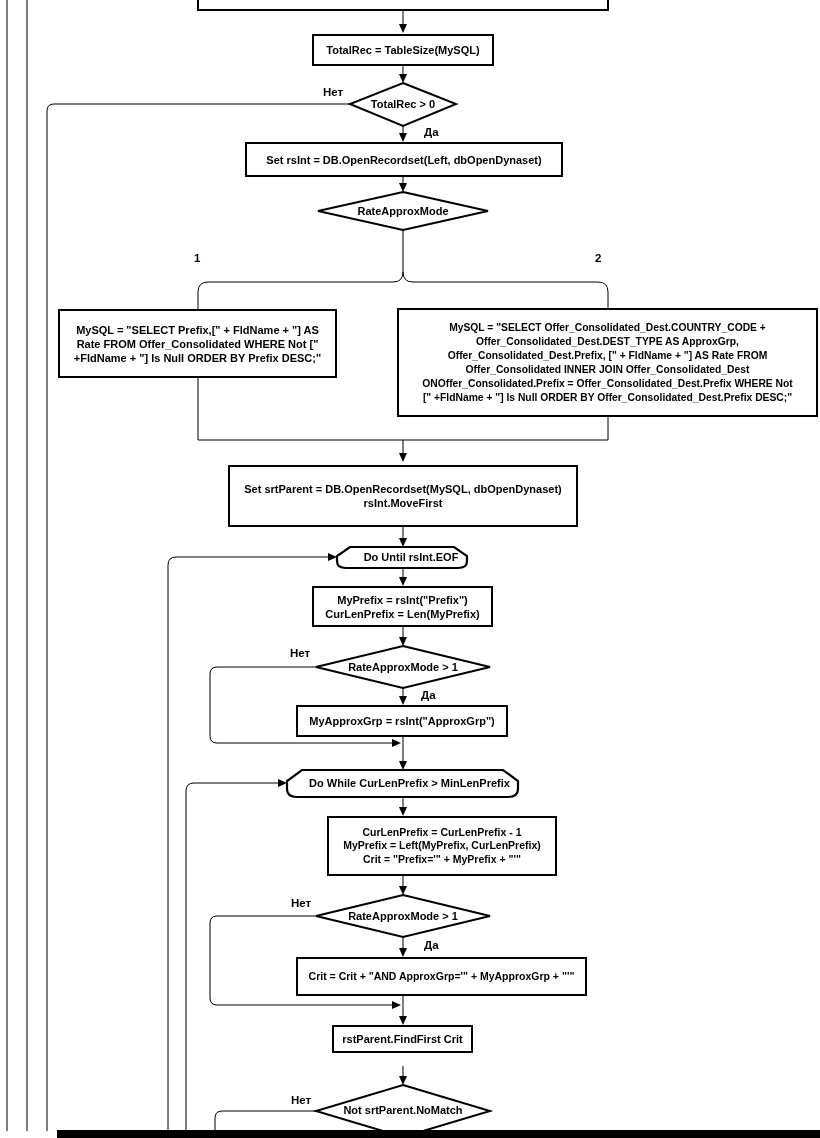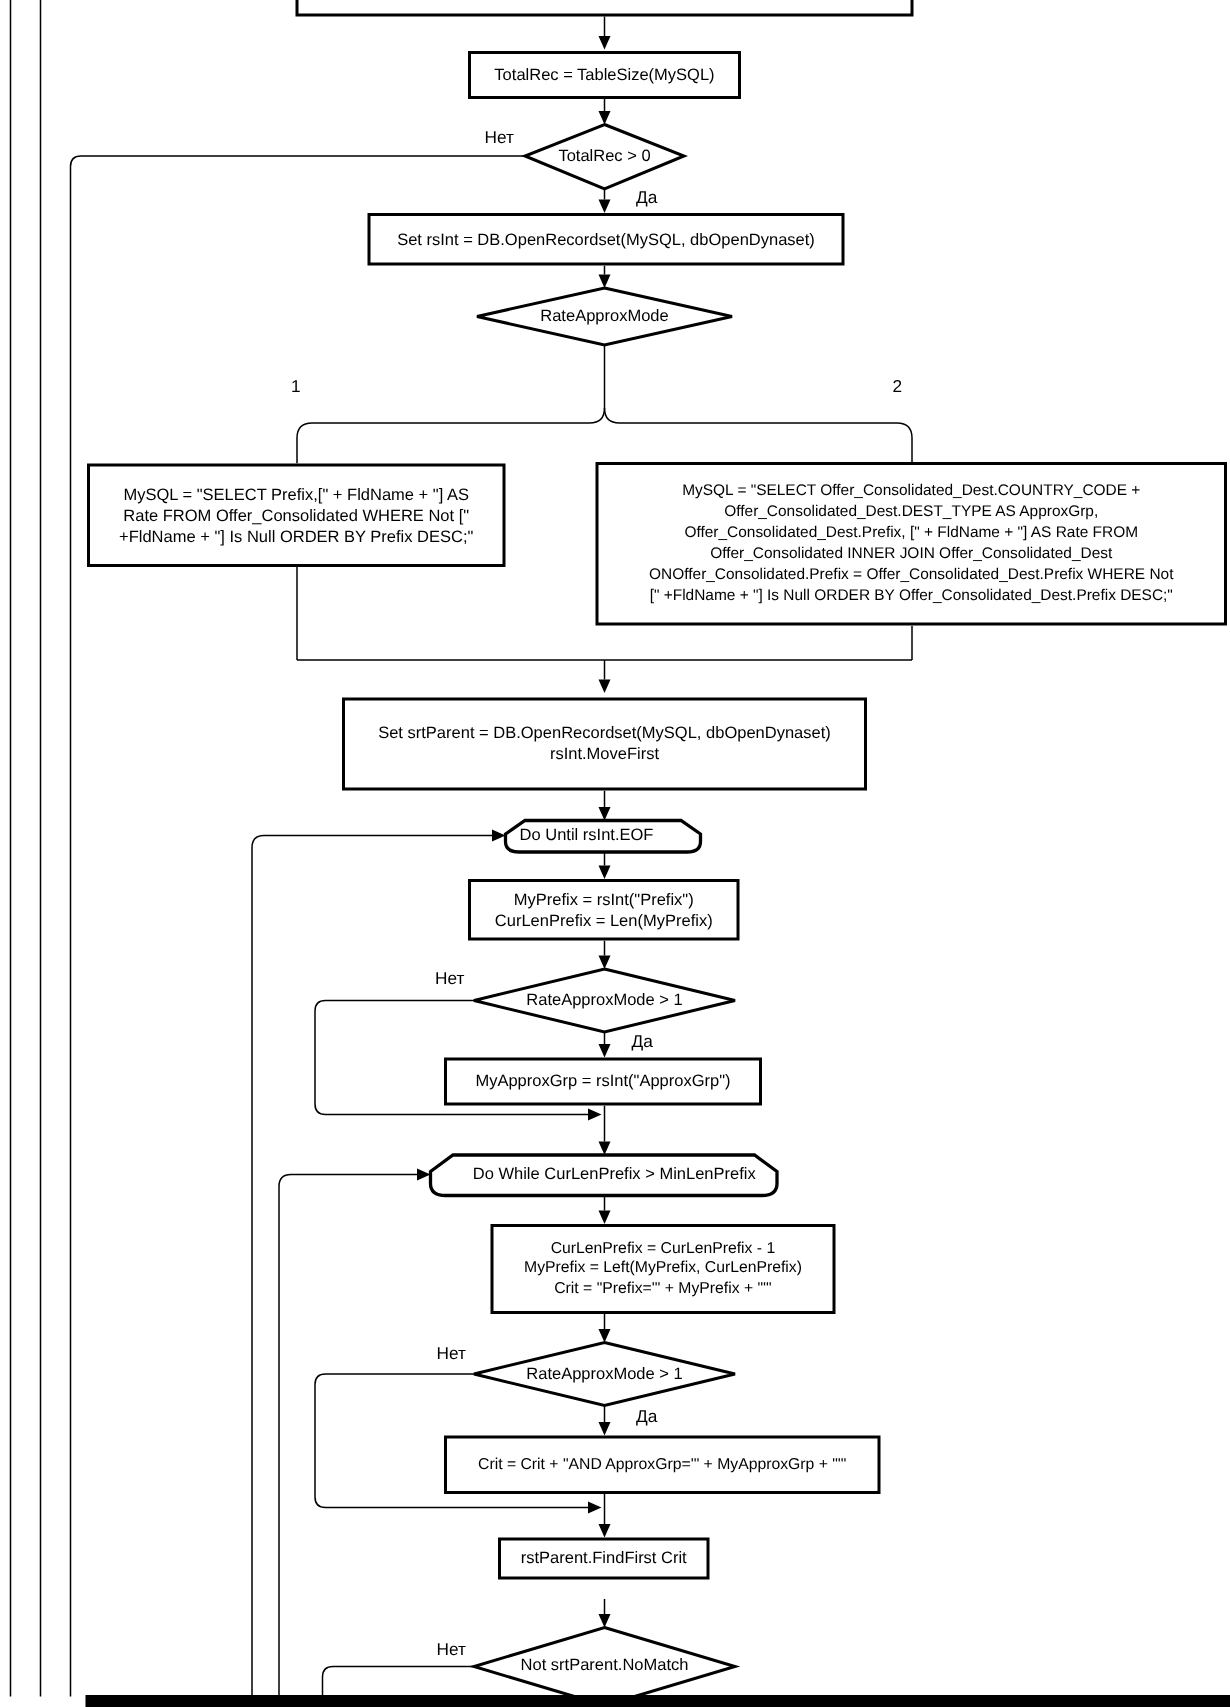--- a/index.html
+++ b/index.html
@@ -1,18 +1,18 @@
 <!DOCTYPE html>
 <html><head>
 <meta charset="utf-8">
 <style>
   html,body{margin:0;padding:0;background:#fff;}
   #stage{
     position:relative;width:820px;height:1138px;overflow:hidden;background:#fff;
-    font-family:"Liberation Sans", sans-serif;color:#000;
+    font-family:"Liberation Sans", sans-serif;color:#000;font-weight:bold;
   }
   #wires{position:absolute;left:0;top:0;}
   .pbox{
     position:absolute;box-sizing:border-box;border:2px solid #000;background:#fff;
     display:flex;align-items:center;justify-content:center;text-align:center;
     font-size:11px;line-height:14px;white-space:pre-line;padding:1px 3px;
   }
   .small{font-size:10.5px;line-height:13.5px;margin-left:39px;}
   .tiny{font-size:10.3px;line-height:14px;}
   .dlabel{
@@ -104,21 +104,21 @@
     <g fill="#fff" stroke="#000" stroke-width="2.2">
       <path d="M350,547 L454,547 L467,556 L467,561 Q467,568 458,568 L346,568 Q337,568 337,561 L337,556 Z"></path>
       <path d="M302,770 L503,770 L518,781 L518,789 Q518,797 508,797 L297,797 Q287,797 287,789 L287,781 Z"></path>
     </g>
 
     <rect x="57" y="1130" width="763" height="8" fill="#000"></rect>
   </svg>
 
   <div class="pbox" style="left:312px;top:34px;width:182px;height:32px;">TotalRec = TableSize(MySQL)</div>
 
-  <div class="pbox" style="left:245px;top:142px;width:318px;height:35px;">Set rsInt = DB.OpenRecordset(MySQL, dbOpenDynaset)</div>
+  <div class="pbox" style="left:245px;top:142px;width:318px;height:35px;">Set rsInt = DB.OpenRecordset(Left, dbOpenDynaset)</div>
 
   <div class="pbox" style="left:58px;top:309px;width:279px;height:69px;">MySQL = "SELECT Prefix,[" + FldName + "] AS
 Rate FROM Offer_Consolidated WHERE Not ["
 +FldName + "] Is Null ORDER BY Prefix DESC;"</div>
 
   <div class="pbox tiny" style="left:397px;top:308px;width:421px;height:109px;">MySQL = "SELECT Offer_Consolidated_Dest.COUNTRY_CODE +
 Offer_Consolidated_Dest.DEST_TYPE AS ApproxGrp,
 Offer_Consolidated_Dest.Prefix, [" + FldName + "] AS Rate FROM
 Offer_Consolidated INNER JOIN Offer_Consolidated_Dest
 ONOffer_Consolidated.Prefix = Offer_Consolidated_Dest.Prefix WHERE Not
@@ -135,21 +135,21 @@
   <div class="pbox small" style="left:288px;top:816px;width:230px;height:60px;">CurLenPrefix = CurLenPrefix - 1
 MyPrefix = Left(MyPrefix, CurLenPrefix)
 Crit = "Prefix='" + MyPrefix + "'"</div>
 
   <div class="pbox small" style="left:257px;top:957px;width:291px;height:39px;">Crit = Crit + "AND ApproxGrp='" + MyApproxGrp + "'"</div>
 
   <div class="pbox" style="left:332px;top:1025px;width:141px;height:28px;">rstParent.FindFirst Crit</div>
 
   <div class="dlabel" style="left:350px;top:98px;width:106px;">TotalRec &gt; 0</div>
   <div class="dlabel" style="left:318px;top:205px;width:170px;">RateApproxMode</div>
-  <div class="dlabel" style="left:326px;top:551px;width:130px;">Do Until rsInt.EOF</div>
+  <div class="dlabel" style="left:346px;top:551px;width:130px;">Do Until rsInt.EOF</div>
   <div class="dlabel" style="left:316px;top:661px;width:174px;">RateApproxMode &gt; 1</div>
   <div class="dlabel" style="left:287px;top:777px;width:245px;">Do While CurLenPrefix &gt; MinLenPrefix</div>
   <div class="dlabel" style="left:316px;top:910px;width:174px;">RateApproxMode &gt; 1</div>
   <div class="dlabel" style="left:316px;top:1104px;width:174px;">Not srtParent.NoMatch</div>
 
   <div class="elabel" style="left:323px;top:86px;">Нет</div>
   <div class="elabel" style="left:424px;top:126px;">Да</div>
   <div class="elabel" style="left:194px;top:252px;">1</div>
   <div class="elabel" style="left:595px;top:252px;">2</div>
   <div class="elabel" style="left:290px;top:647px;">Нет</div>

